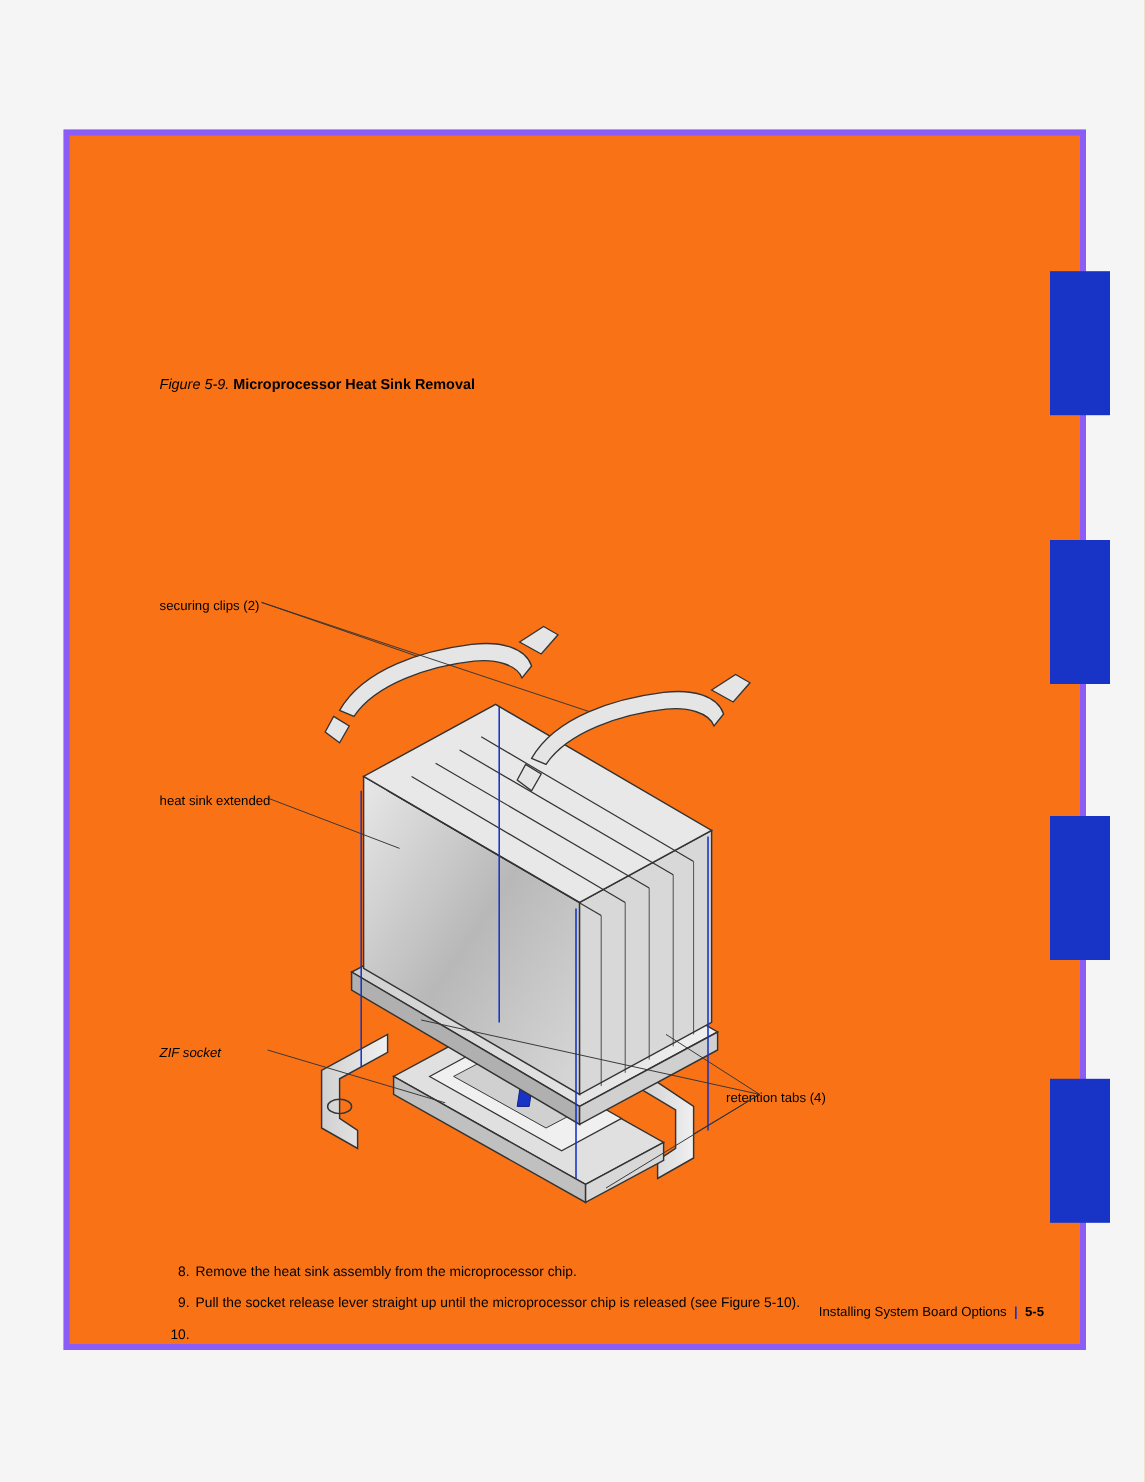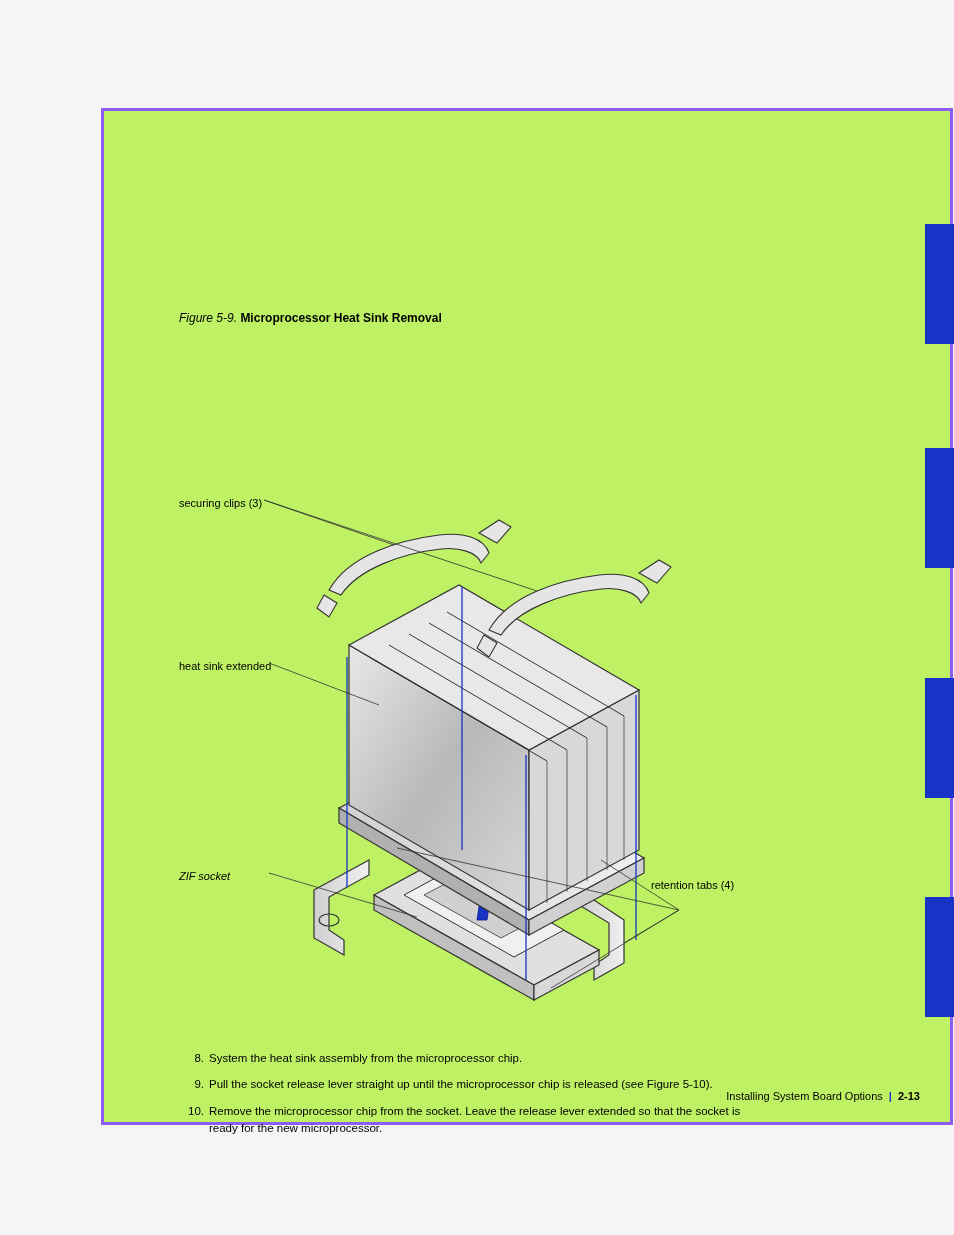--- a/index.html
+++ b/index.html
@@ -9,23 +9,22 @@
       background: #f5f5f5;
       position: relative;
       font-family: Arial, sans-serif;
     }
     .page-border {
       position: absolute;
       left: 53px;
       top: 108px;
       width: 852px;
       height: 1017px;
-      border: 3px solid #8b5cf6;
-      background: #bef264;
-      margin-left: 48px;
+      border: 5px solid #8b5cf6;
+      background: #f97316;
     }
     .content {
       position: absolute;
       left: 75px;
       top: 200px;
       width: 580px;
     }
     .figure-label {
       font-size: 12px;
       margin-bottom: 10px;
@@ -104,23 +103,23 @@
   <div class="side-tab t4"></div>
 
   <div class="content">
     <div class="figure-label">
       <span class="figure-number">Figure 5-9.</span>
       <span class="figure-title">Microprocessor Heat Sink Removal</span>
     </div>
 
     <div class="diagram-container">
 
-      <div class="callout" style="left:0px; top:162px;">securing clips (3)</div>
+      <div class="callout" style="left:0px; top:162px;">securing clips (2)</div>
       <div class="callout" style="left:0px; top:325px;">heat sink extended</div>
-      <div class="callout" style="left:472px; top:544px; text-align:right;">retention tabs (4)</div>
+      <div class="callout" style="left:472px; top:572px; text-align:right;">retention tabs (4)</div>
       <div class="callout" style="left:0px; top:535px;font-style:italic;">ZIF socket</div>
 
       <svg class="heatsink-svg" width="520" height="620" viewBox="0 0 520 620">
         <defs>
           <linearGradient id="finGrad" x1="0%" y1="0%" x2="100%" y2="100%">
             <stop offset="0%" stop-color="#e8e8e8"></stop>
             <stop offset="50%" stop-color="#b8b8b8"></stop>
             <stop offset="100%" stop-color="#d8d8d8"></stop>
           </linearGradient>
           <linearGradient id="baseGrad" x1="0%" y1="0%" x2="100%" y2="0%">
@@ -215,31 +214,30 @@
           <path d="M 450 465 L 322 543"></path>
           <path d="M 450 465 L 168 403"></path>
           <path d="M 450 465 L 372 415"></path>
         </g>
       </svg>
     </div>
 
     <div class="steps">
       <div class="step-item">
         <span class="step-num">8.</span>
-        <span>System the heat sink assembly from the microprocessor chip.</span>
+        <span>Remove the heat sink assembly from the microprocessor chip.</span>
       </div>
       <div class="step-item">
         <span class="step-num">9.</span>
         <span>Pull the socket release lever straight up until the microprocessor chip is released (see Figure 5-10).</span>
       </div>
       <div class="step-item">
         <span class="step-num">10.</span>
-        <span>Remove the microprocessor chip from the socket. Leave the release lever extended so that the socket is ready for the new microprocessor.</span>
       </div>
     </div>
   </div>
 
   <div class="footer">
     <span>Installing System Board Options</span>
     <span class="footer-sep">|</span>
-    <span class="footer-pagenum">2-13</span>
+    <span class="footer-pagenum">5-5</span>
   </div>
 </div>
 
 </body></html>

